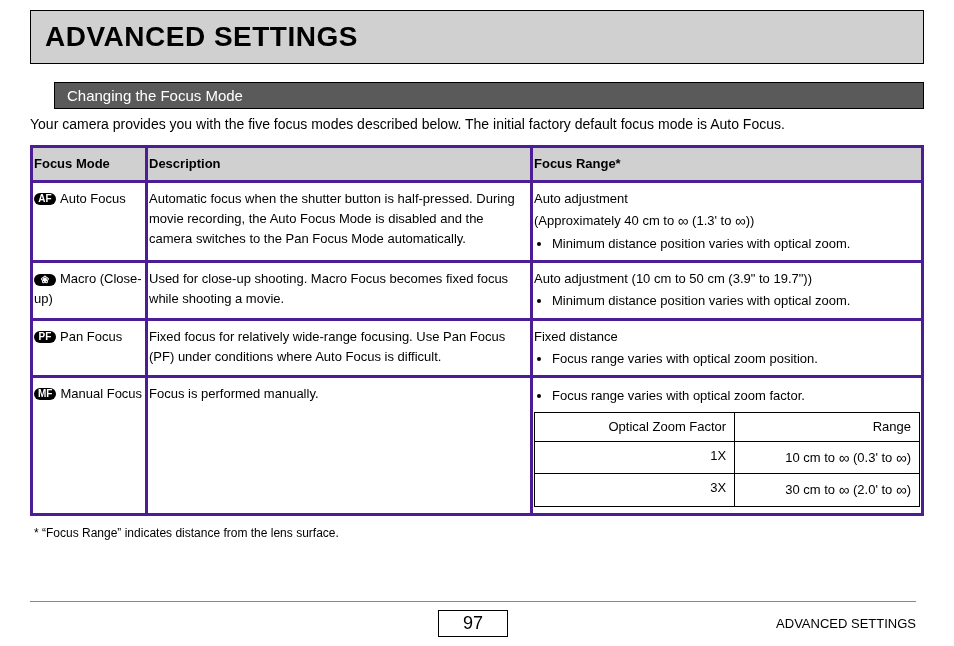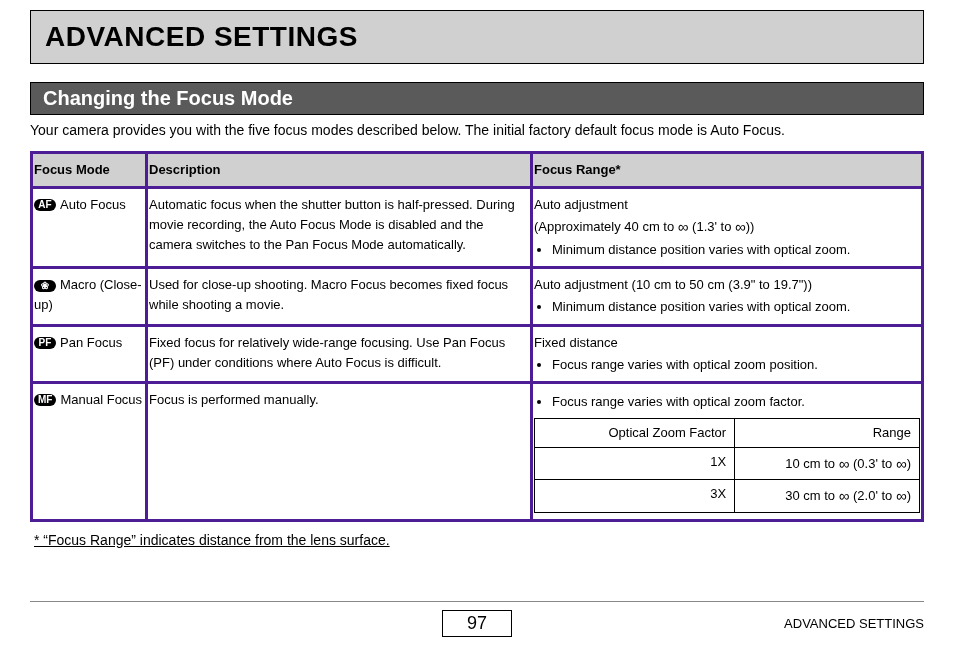--- a/index.html
+++ b/index.html
@@ -24,25 +24,26 @@
   }
   .title-bar h1 {
     margin: 0;
     font-weight: bold;
     font-size: 28px;
     letter-spacing: 0.5px;
   }
   .section-bar {
     background: #5a5a5a;
     color: #fff;
-    font-weight: bold;
-    font-size: 20px;
+    font-weight: normal;
+    font-size: 15px;
     padding: 4px 12px;
     border: 1px solid #000;
     margin-bottom: 6px;
+    margin-left: 24px;
   }
   .intro {
     font-size: 14px;
     margin: 0 0 10px 0;
     line-height: 1.4;
   }
   table.main {
     width: 100%;
     border-collapse: collapse;
     font-size: 13px;
@@ -92,29 +93,28 @@
     font-size: 13px;
     margin-top: 6px;
     width: 100%;
   }
   table.inner td {
     border: 1px solid #000;
     padding: 4px 8px;
     text-align: right;
   }
   .footnote {
-    font-size: 14px;
+    font-size: 12px;
     margin-top: 10px;
     margin-left: 4px;
-    text-decoration: underline;
   }
   .footer {
     position: absolute;
     left: 30px;
-    right: 30px;
+    right: 38px;
     bottom: 8px;
   }
   .footer-line {
     border-top: 1px solid #888;
     margin-bottom: 6px;
   }
   .footer-row {
     display: flex;
     align-items: center;
     justify-content: center;

